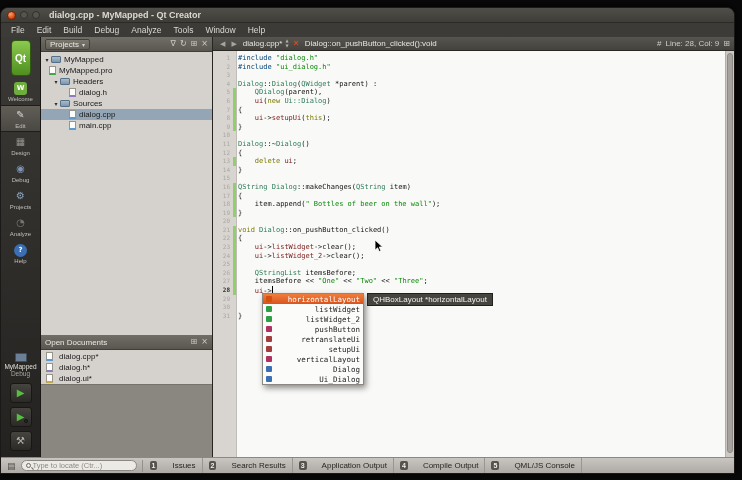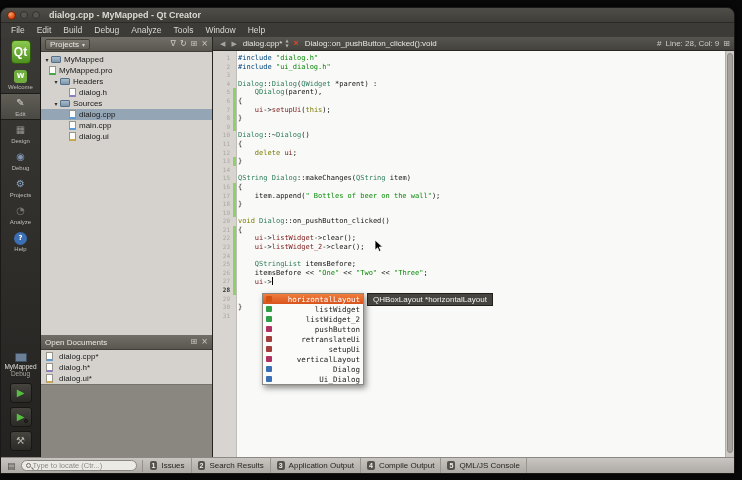--- a/index.html
+++ b/index.html
@@ -16,21 +16,21 @@
   .title{color:#dcd9d3;font-size:9px;font-weight:bold;margin-left:5px;white-space:nowrap;}
 
   
   .menubar{height:14px;background:#3c3b37;display:flex;align-items:center;padding-left:4px;}
   .menu-item{color:#dcd9d3;font-size:8.5px;padding:0 6px;white-space:nowrap;}
 
   .mainrow{position:absolute;top:29px;left:0;right:0;bottom:16px;display:flex;}
 
   
   .modebar{width:40px;flex:none;background:linear-gradient(#3a3935,#232220);border-right:1px solid #191815;display:flex;flex-direction:column;align-items:center;}
-  .qtlogo{width:20px;height:24px;margin:3px 0 2px;border-radius:4px;background:linear-gradient(#8cc94f,#4e8f1f);border:1px solid #2f5a10;display:flex;align-items:center;justify-content:center;color:#fff;font-size:12px;font-weight:bold;}
+  .qtlogo{width:20px;height:36px;margin:3px 0 2px;border-radius:4px;background:linear-gradient(#8cc94f,#4e8f1f);border:1px solid #2f5a10;display:flex;align-items:center;justify-content:center;color:#fff;font-size:10px;font-weight:bold;}
   .modes{width:100%;display:flex;flex-direction:column;}
   .mode{width:100%;height:27px;display:flex;flex-direction:column;align-items:center;justify-content:center;}
   .mode.active{background:linear-gradient(#605e57,#4a4842);border-top:1px solid #1e1d1a;border-bottom:1px solid #1e1d1a;}
   .micon{height:13px;min-width:13px;display:flex;align-items:center;justify-content:center;font-family:"DejaVu Sans",sans-serif;font-size:10px;line-height:1;}
   .micon.boxed{width:13px;border-radius:3px;font-size:7px;font-weight:bold;}
   .mlabel{font-size:6px;color:#c2bfba;margin-top:1px;}
   .target{margin-top:auto;margin-bottom:6px;display:flex;flex-direction:column;align-items:center;}
   .monitor{width:12px;height:9px;background:linear-gradient(#9db4c8,#5c7globals894);background:#6b8096;border:1px solid #3e4f60;border-radius:1px;margin-bottom:1px;}
   .tp{font-size:6.5px;color:#e3e0da;}
   .tc{font-size:6.5px;color:#a9a6a0;}
@@ -94,21 +94,21 @@
   
   .statusbar{position:absolute;left:0;right:0;bottom:0;height:16px;background:linear-gradient(#c9c6c1,#adaaa5);border-top:1px solid #8b8883;display:flex;align-items:center;padding-left:4px;}
   .sb-panes-icon{font-family:"DejaVu Sans",sans-serif;font-size:9px;color:#504e49;padding:0 2px;}
   .locator{width:116px;height:11px;background:#eceae5;border:1px solid #8b8883;border-radius:6px;display:flex;align-items:center;padding:0 4px;margin:0 5px 0 3px;gap:2px;flex:none;}
   .mag{width:5px;height:5px;border:1px solid #6e6b66;border-radius:50%;position:relative;flex:none;}
   .mag::after{content:"";position:absolute;left:4px;top:4px;width:3px;height:1px;background:#6e6b66;transform:rotate(45deg);}
   .locator input{border:none;background:transparent;outline:none;font-size:7.5px;color:#555;width:100%;font-family:"Liberation Sans",sans-serif;}
   .locator input::placeholder{color:#8d8a85;}
   .sb-sep{width:1px;height:12px;background:#94918c;margin-right:1px;}
   .panes{display:flex;height:100%;align-items:stretch;}
-  .pane-btn{display:flex;align-items:center;gap:4px;font-size:8px;color:#26251f;padding:0 6px;border-right:1px solid #99968f;white-space:nowrap;}
+  .pane-btn{display:flex;align-items:center;gap:15px;font-size:8px;color:#26251f;padding:0 6px;border-right:1px solid #99968f;white-space:nowrap;}
   .pane-num{background:#55534e;color:#f0eeea;font-size:7px;font-weight:bold;border-radius:2px;padding:0 2px;height:9px;line-height:9px;min-width:6px;text-align:center;}
 
   
   .completion{position:absolute;left:262px;top:293px;width:102px;background:#fbfbfa;border:1px solid #8b8883;box-shadow:2px 3px 6px rgba(0,0,0,.45);z-index:10;}
   .comp-row{height:10px;display:flex;align-items:center;padding:0 3px;font-family:"DejaVu Sans Mono",monospace;font-size:7.5px;color:#1c1c1c;white-space:nowrap;justify-content:space-between;}
   .comp-row.selected{background:linear-gradient(#f07d3b,#d9541e);color:#fff;}
   .comp-icon{width:6px;height:6px;border-radius:1px;margin-right:4px;flex:none;}
   .cpp-tooltip{position:absolute;left:367px;top:293px;height:13px;background:#45443f;border:1px solid #21201d;color:#f2f1ed;font-size:8px;display:flex;align-items:center;padding:0 5px;z-index:11;white-space:nowrap;}
 
   .mouse-cursor{position:absolute;left:374px;top:239px;z-index:20;pointer-events:none;}
@@ -233,25 +233,20 @@
             </div>
             <div class="tree-row selected" style="padding-left: 20px;">
               <span class="arrow"></span>
               <span class="ticon file-cpp"></span>
               <span class="tlabel">dialog.cpp</span>
             </div>
             <div class="tree-row" style="padding-left: 20px;">
               <span class="arrow"></span>
               <span class="ticon file-cpp"></span>
               <span class="tlabel">main.cpp</span>
-            </div>
-            <div class="tree-row" style="padding-left: 20px;">
-              <span class="arrow"></span>
-              <span class="ticon file-ui"></span>
-              <span class="tlabel">dialog.ui</span>
             </div>
           </div>
       </div>
       <div class="opendocs-panel">
         <div class="panel-header">
           <span>Open Documents</span>
           <div class="ph-icons">
               <span class="ph-icon">⊞</span>
               <span class="ph-icon">×</span>
             </div>
@@ -326,20 +321,21 @@
             <div class="gut-row">29</div>
             <div class="gut-row">30</div>
             <div class="gut-row">31</div>
           </div>
         <div class="codearea">
             <div class="code-row"><span class="tk-pre">#include </span><span class="tk-str">"dialog.h"</span></div>
             <div class="code-row"><span class="tk-pre">#include </span><span class="tk-str">"ui_dialog.h"</span></div>
             <div class="code-row"></div>
             <div class="code-row"><span class="tk-type">Dialog</span><span class="tk-pln">::</span><span class="tk-type">Dialog</span><span class="tk-pln">(</span><span class="tk-type">QWidget</span><span class="tk-pln"> *parent) :</span></div>
             <div class="code-row"><span class="tk-pln">    </span><span class="tk-type">QDialog</span><span class="tk-pln">(parent),</span></div>
+            <div class="code-row"><span class="tk-pln">    </span><span class="tk-fld">ui</span><span class="tk-pln">(</span><span class="tk-kw">new</span><span class="tk-pln"> </span><span class="tk-type">Ui::Dialog</span><span class="tk-pln">)</span></div>
             <div class="code-row"><span class="tk-pln">{</span></div>
             <div class="code-row"><span class="tk-pln">    </span><span class="tk-fld">ui</span><span class="tk-pln">-&gt;</span><span class="tk-fld">setupUi</span><span class="tk-pln">(</span><span class="tk-kw">this</span><span class="tk-pln">);</span></div>
             <div class="code-row"><span class="tk-pln">}</span></div>
             <div class="code-row"></div>
             <div class="code-row"><span class="tk-type">Dialog</span><span class="tk-pln">::~</span><span class="tk-type">Dialog</span><span class="tk-pln">()</span></div>
             <div class="code-row"><span class="tk-pln">{</span></div>
             <div class="code-row"><span class="tk-pln">    </span><span class="tk-kw">delete</span><span class="tk-pln"> </span><span class="tk-fld">ui</span><span class="tk-pln">;</span></div>
             <div class="code-row"><span class="tk-pln">}</span></div>
             <div class="code-row"></div>
             <div class="code-row"><span class="tk-type">QString</span><span class="tk-pln"> </span><span class="tk-type">Dialog</span><span class="tk-pln">::makeChanges(</span><span class="tk-type">QString</span><span class="tk-pln"> item)</span></div>

